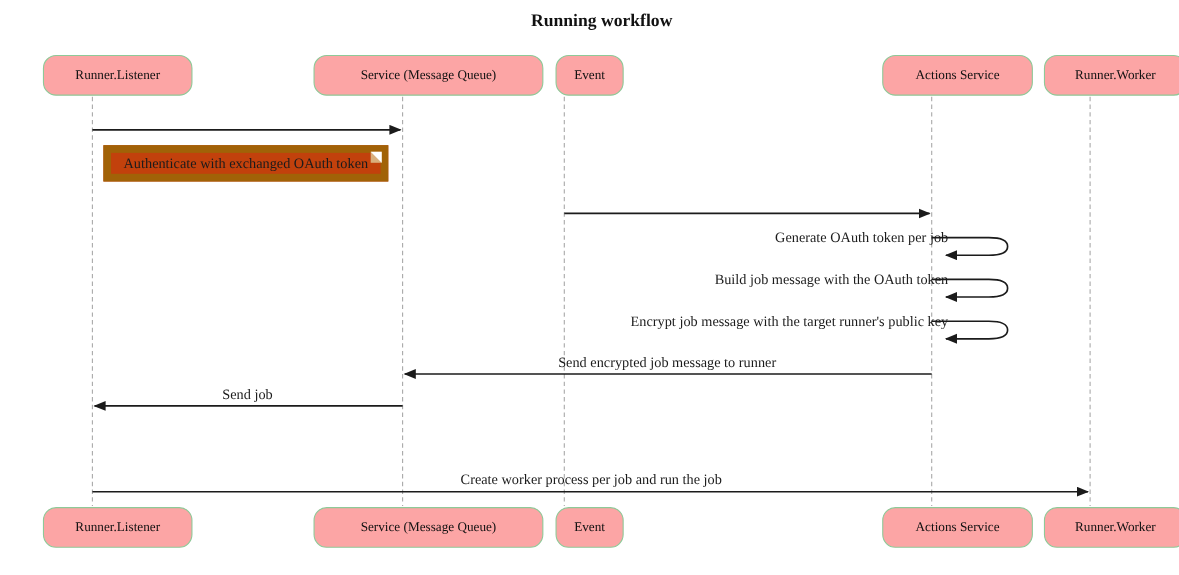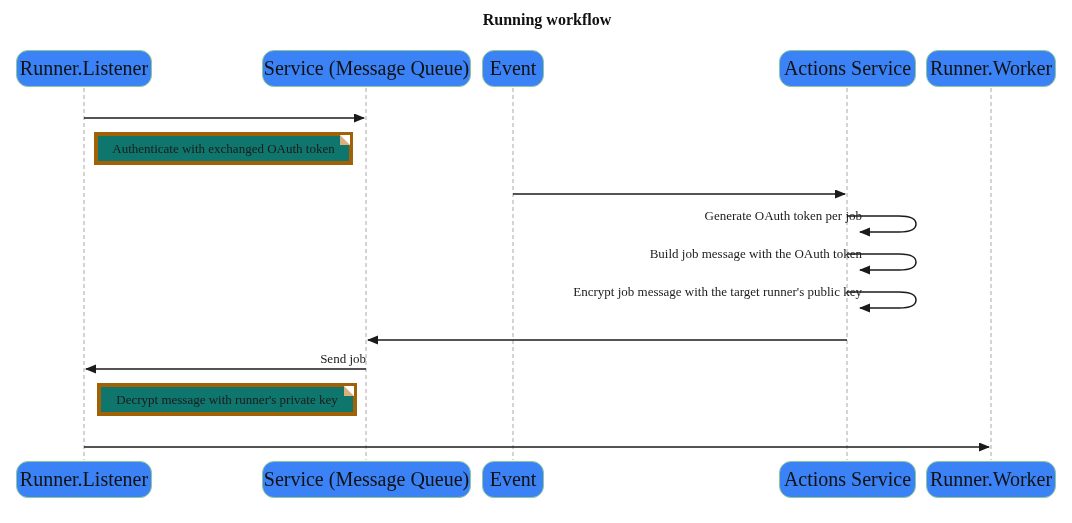--- a/index.html
+++ b/index.html
@@ -12,39 +12,40 @@
     overflow:hidden;
     padding-left:22px;
   }
   .wires{position:absolute;left:0;top:0;}
   .title{
     position:absolute;left:0;right:0;top:11px;
     text-align:center;font-size:16px;font-weight:bold;color:#111;
   }
   .actor{
     position:absolute;height:37px;
-    background:#3b82f6;
+    background:#fca5a5;
     border:1px solid #8ec998;
     border-radius:12px;
     box-sizing:border-box;
     display:flex;align-items:center;justify-content:center;
-    font-size:20px;color:#111;
+    font-size:12px;color:#111;
     white-space:nowrap;
+    margin-left:23px;
   }
   .msg{
     position:absolute;
     font-size:13px;line-height:14px;
     white-space:nowrap;color:#1b1b1b;
   }
   .msg.center{text-align:center;}
   .msg.rightalign{text-align:right;}
   .note{
     position:absolute;height:33px;
-    background:#0f766e;
-    border:4px solid #a16207;
+    background:#c2410c;
+    border:7px solid #a16207;
     box-sizing:border-box;
     display:flex;align-items:center;justify-content:center;
     font-size:13px;color:#1b1b1b;
     white-space:nowrap;
   }
   .note::after{
     content:"";
     position:absolute;top:-1px;right:-1px;
     width:0;height:0;
     border-style:solid;
@@ -94,18 +95,19 @@
 
   <div class="actor" style="left:16px;top:461px;width:136px;">Runner.Listener</div>
   <div class="actor" style="left:262px;top:461px;width:209px;">Service (Message Queue)</div>
   <div class="actor" style="left:482px;top:461px;width:62px;">Event</div>
   <div class="actor" style="left:779px;top:461px;width:137px;">Actions Service</div>
   <div class="actor" style="left:926px;top:461px;width:130px;">Runner.Worker</div>
 
   <div class="msg rightalign" style="right:232px;top:209px;">Generate OAuth token per job</div>
   <div class="msg rightalign" style="right:232px;top:285px;">Encrypt job message with the target runner's public key</div>
   <div class="msg rightalign" style="right:232px;top:247px;">Build job message with the OAuth token</div>
-  <div class="msg center" style="left:84px;width:282px;top:352px;text-align:right;">Send job</div>
+  <div class="msg center" style="left:366px;width:481px;top:323px;">Send encrypted job message to runner</div>
+  <div class="msg center" style="left:84px;width:282px;top:352px;">Send job</div>
+  <div class="msg center" style="left:84px;width:907px;top:429px;">Create worker process per job and run the job</div>
 
   <div class="note" style="left:94px;top:132px;width:259px;">Authenticate with exchanged OAuth token</div>
-  <div class="note" style="left:97px;top:383px;width:260px;">Decrypt message with runner's private key</div>
 
 </div>
 
 </body></html>

